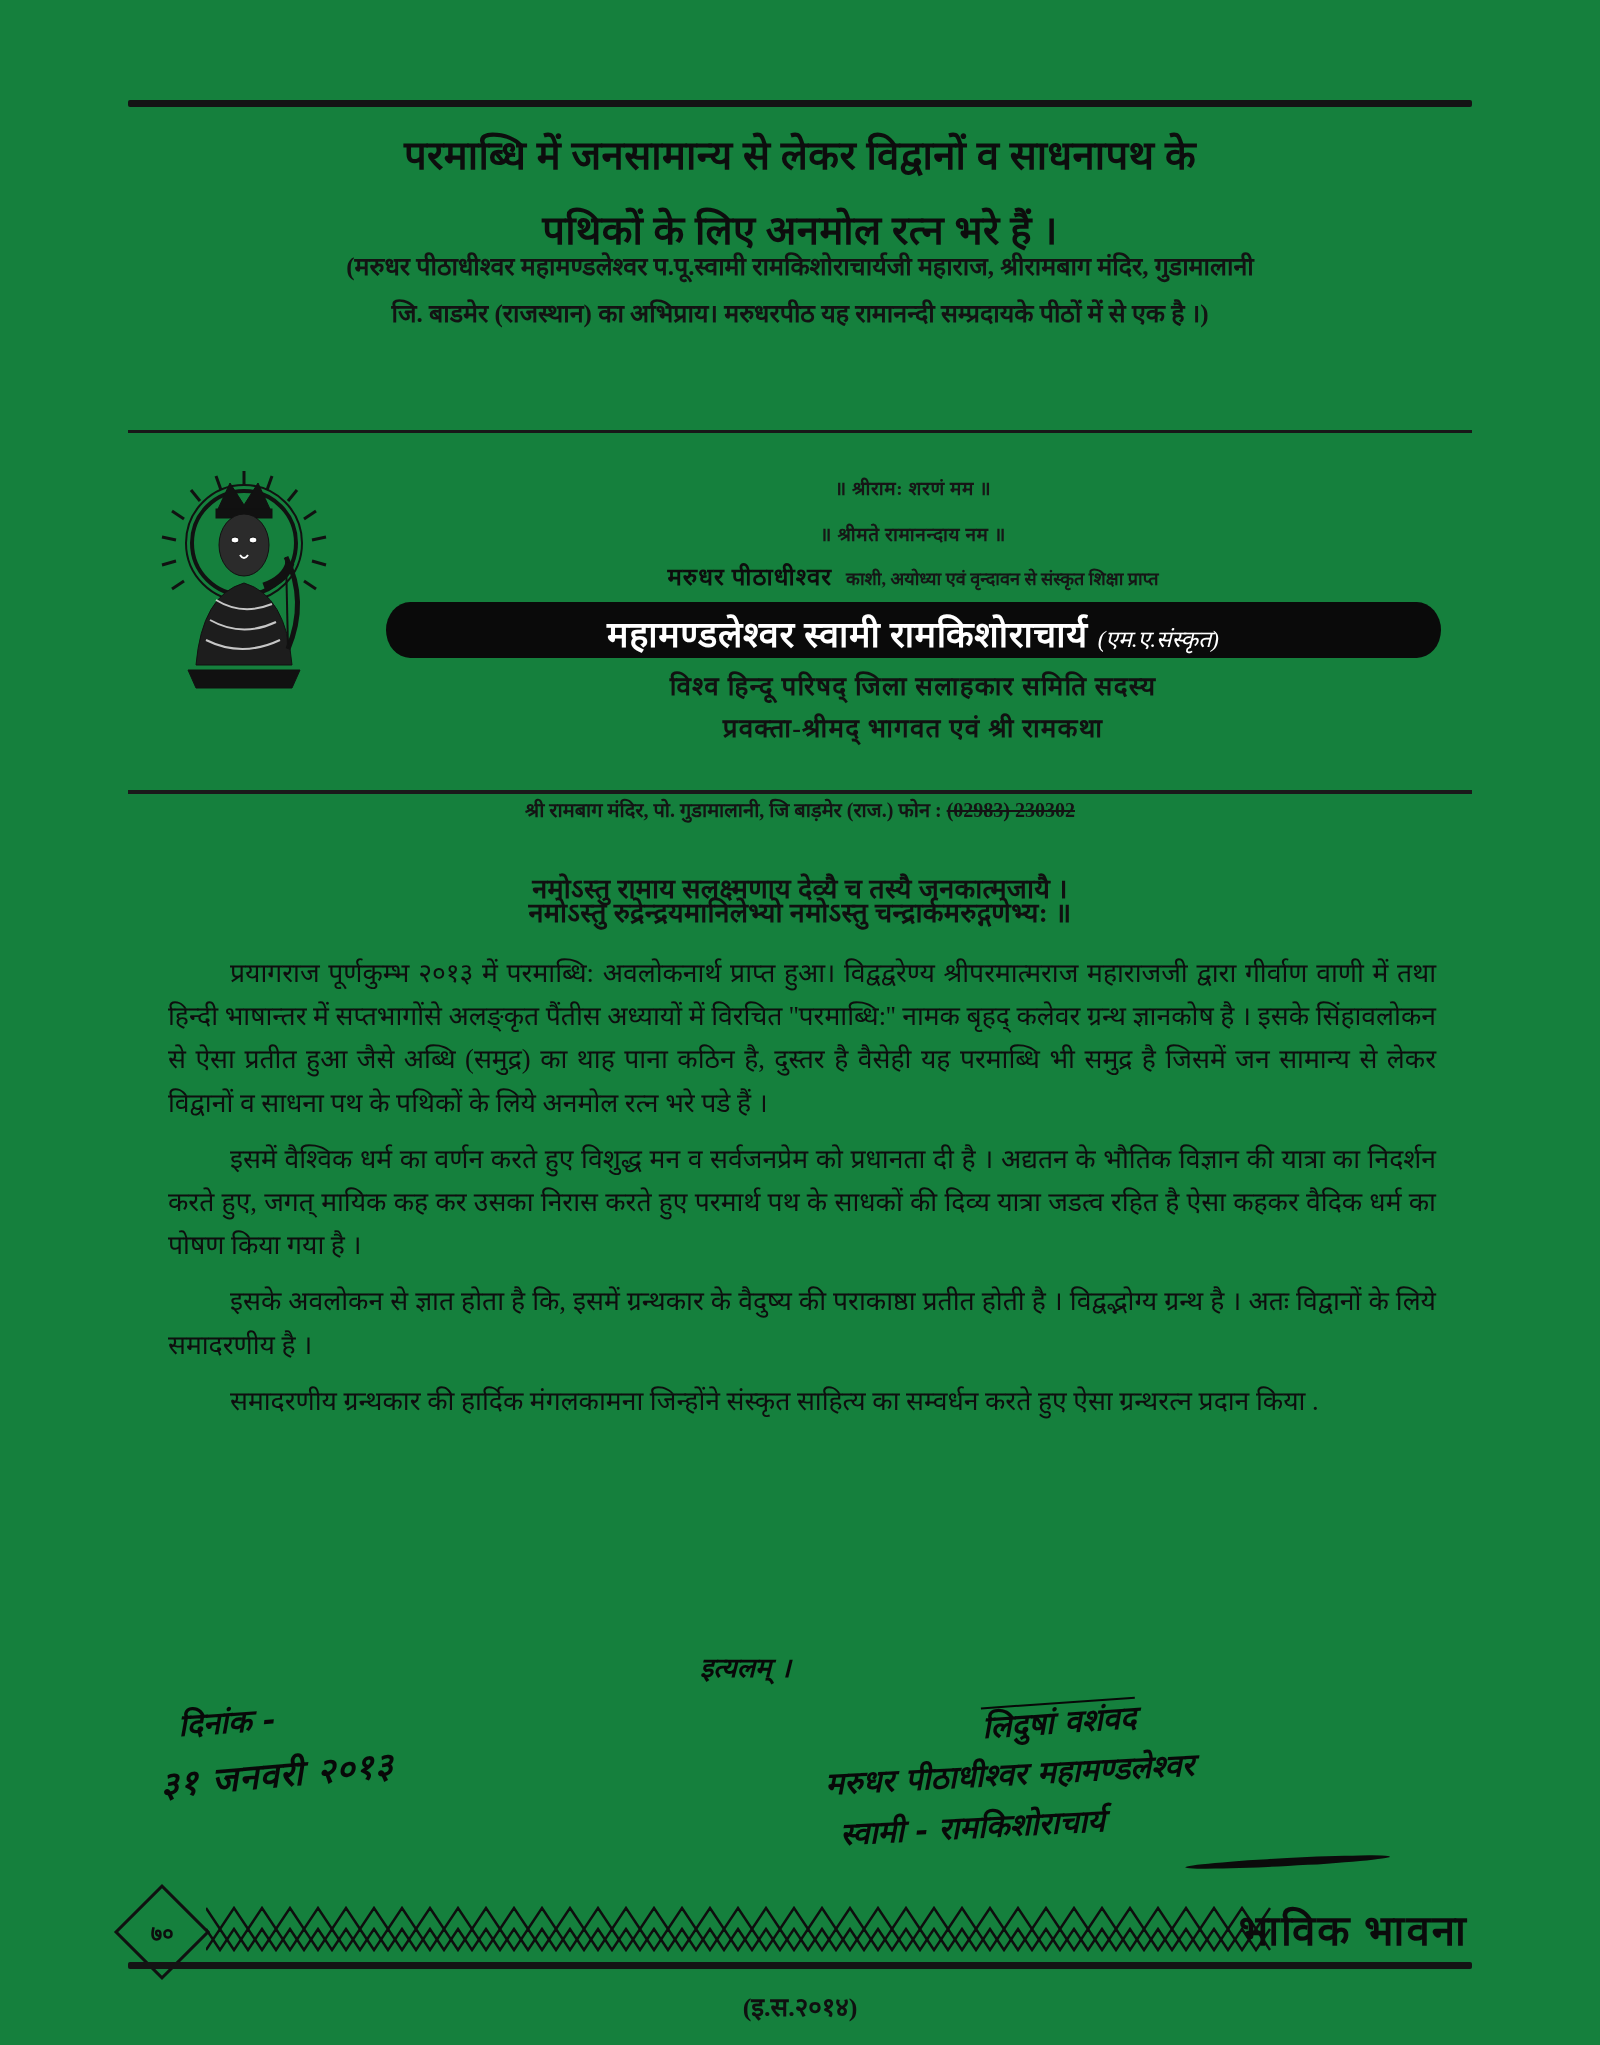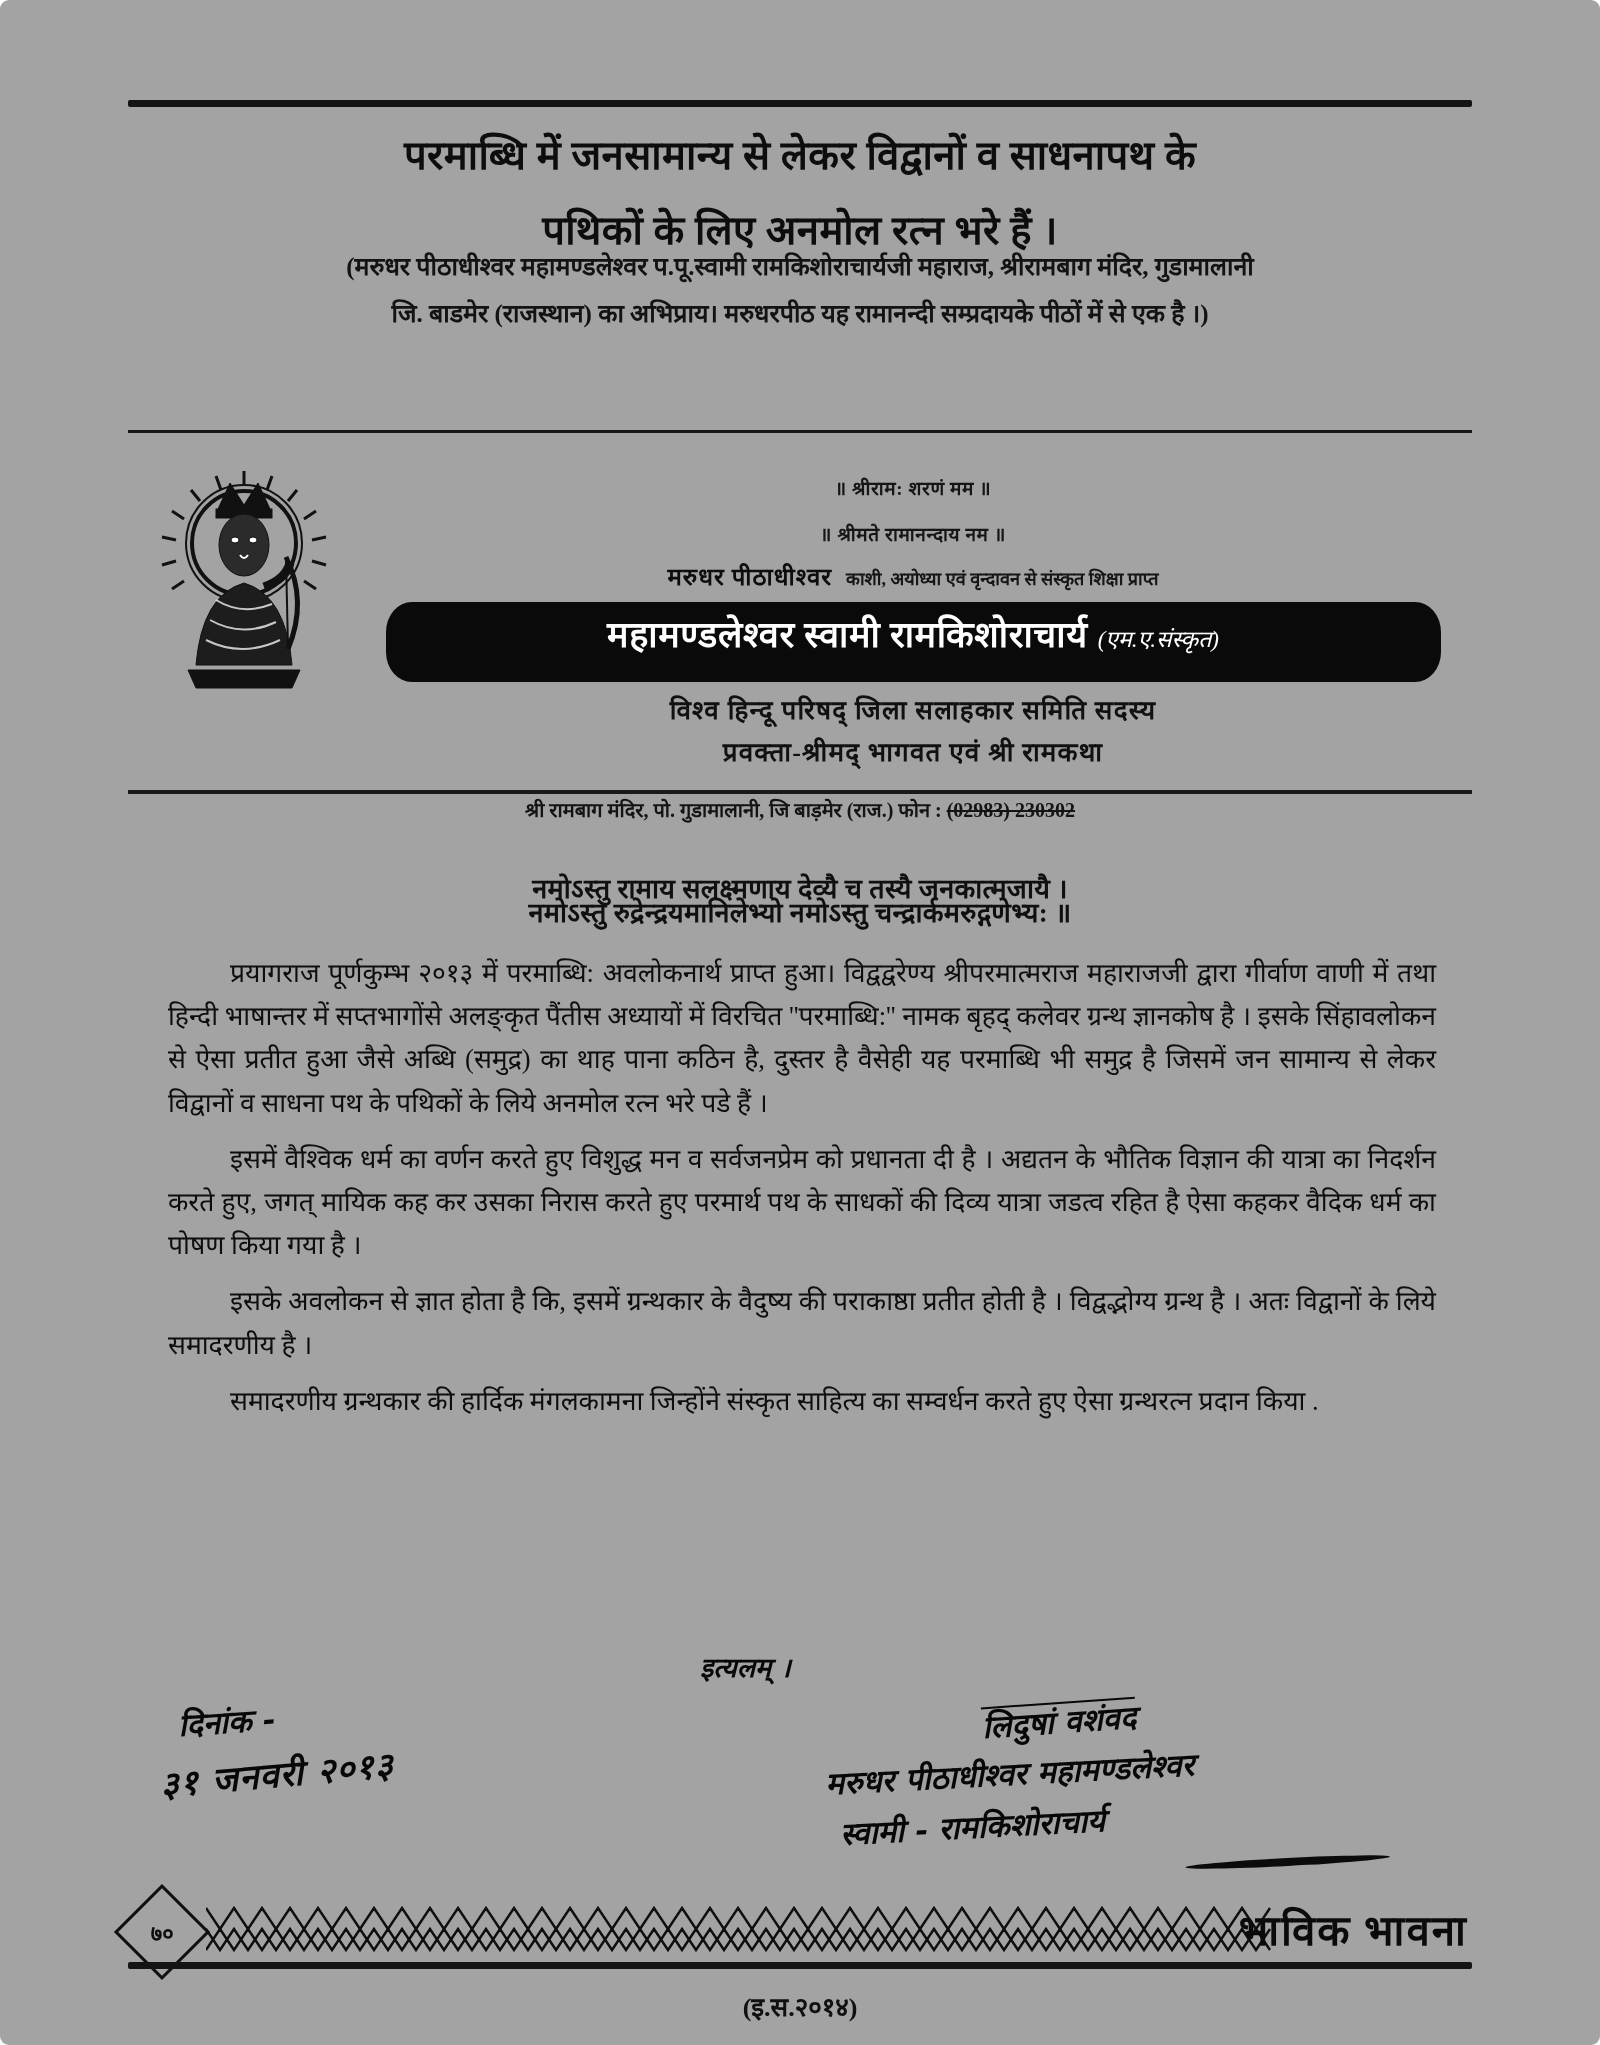--- a/index.html
+++ b/index.html
@@ -12,22 +12,21 @@
     height: 2045px;
     font-family: "Liberation Serif", "DejaVu Serif", serif;
     color: #111111;
     position: relative;
     overflow: hidden;
   }
 
   .page {
     position: absolute;
     inset: 0;
-    background: #a3a3a3;
-    border-radius: 9px;
+    background: #15803d;
   }
 
   
   .dev { font-family: "Liberation Serif", "DejaVu Serif", serif; }
 
   
   .rule-thick {
     position: absolute;
     left: 128px;
     width: 1344px;
@@ -128,21 +127,21 @@
     color: #161616;
     font-family: Liberation Serif, serif;
   }
 
   .banner {
     margin: 10px auto 0 auto;
     width: 1055px;
     background: #0a0a0a;
     color: #ffffff;
     border-radius: 26px/30px;
-    padding: 7px 16px 24px 16px;
+    padding: 7px 16px 0 16px;
     box-sizing: border-box;
     display: flex;
     align-items: baseline;
     justify-content: center;
     gap: 10px;
     white-space: nowrap;
   }
   #banner-main {
     font-size: 36px;
     font-weight: 700;

